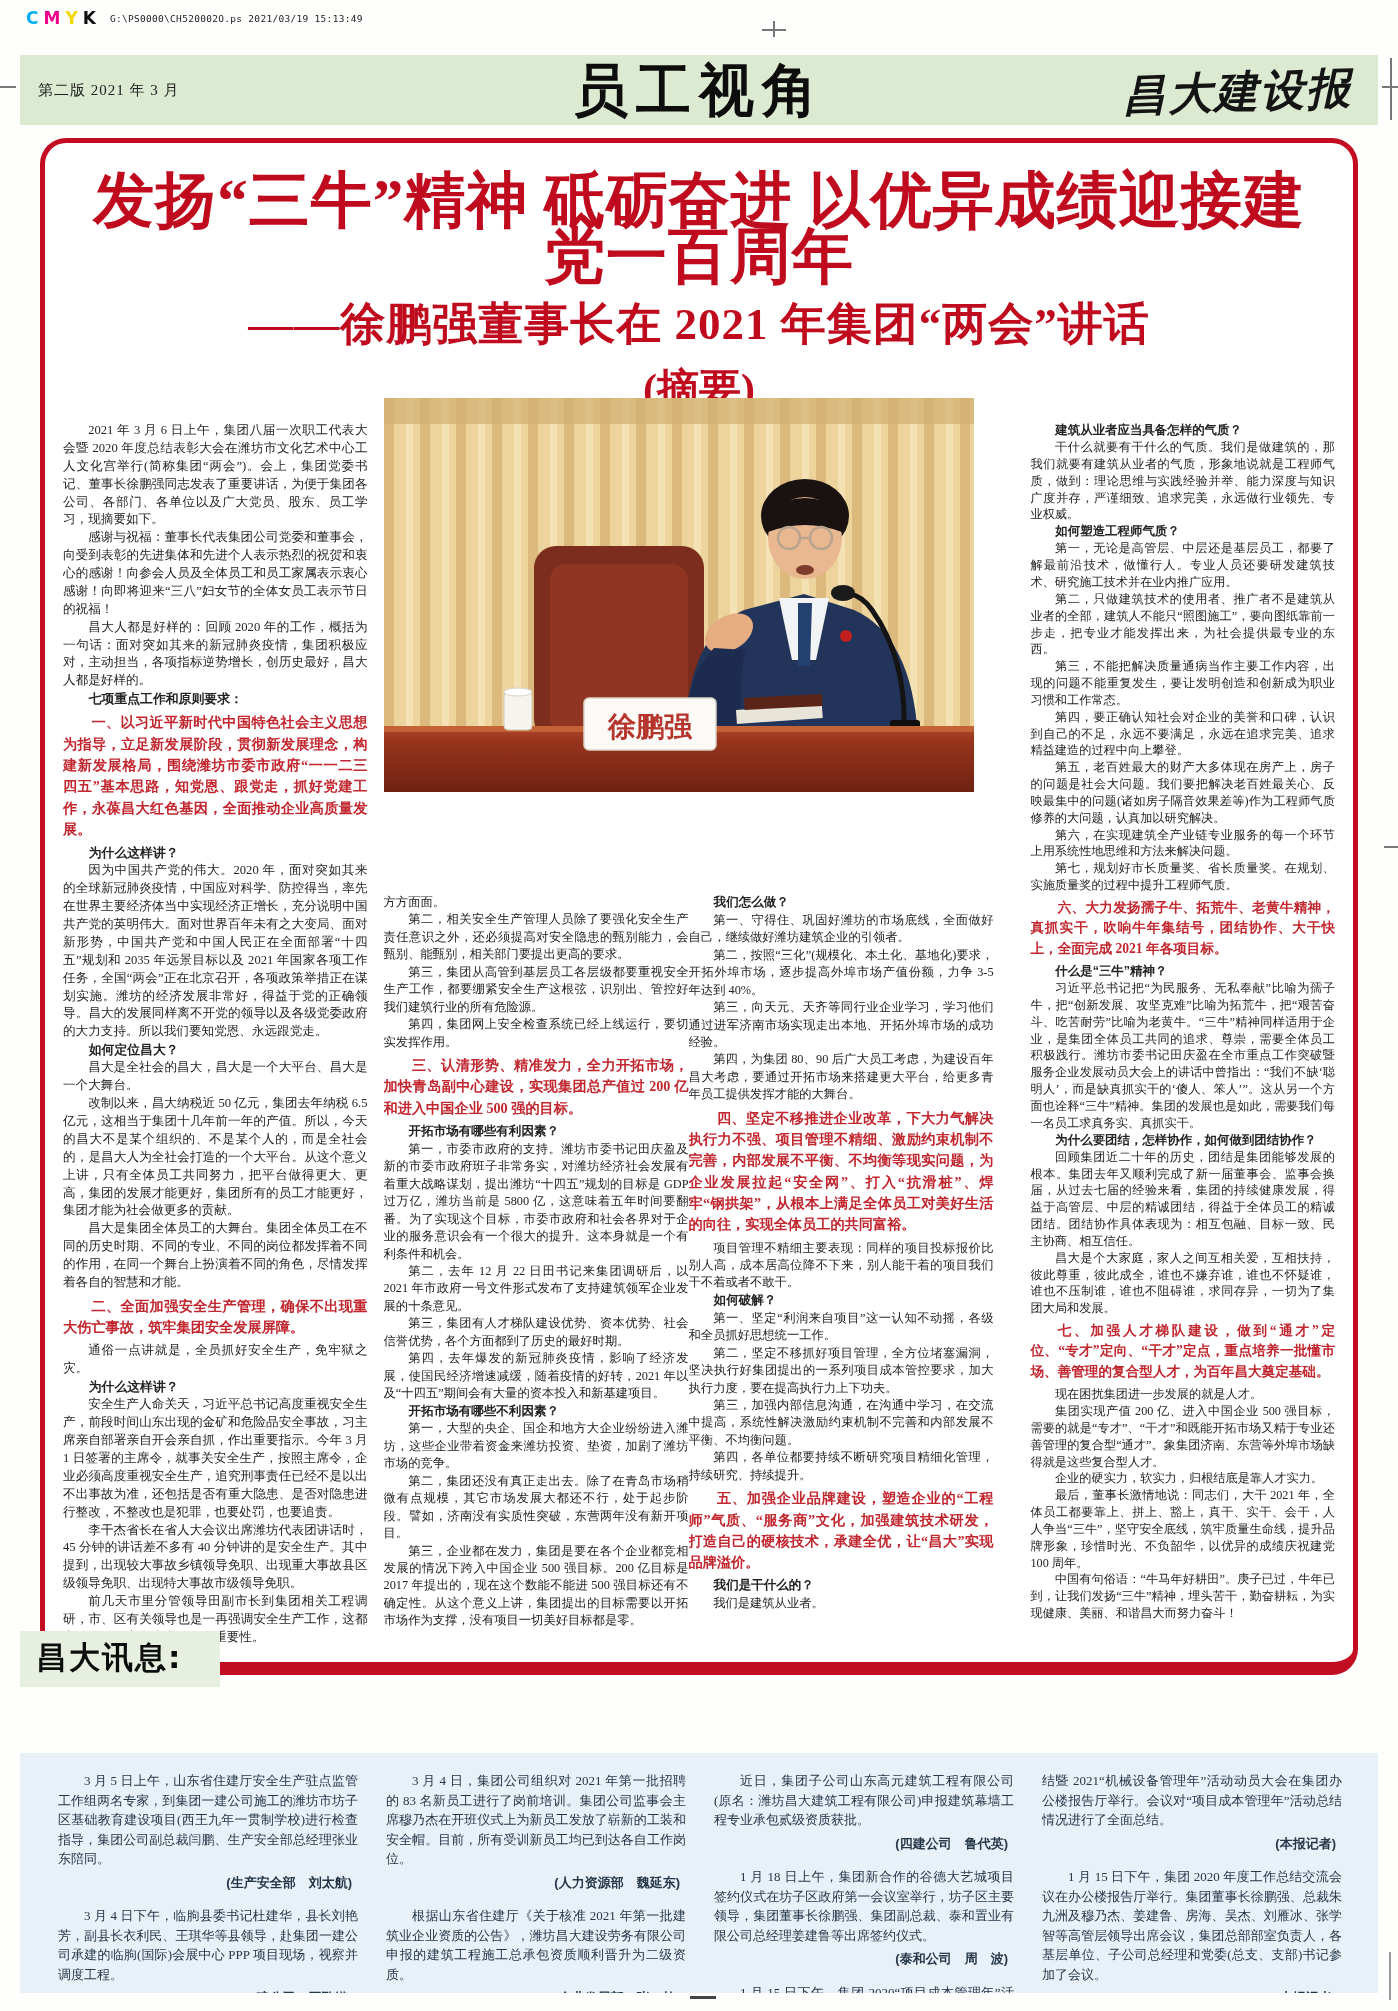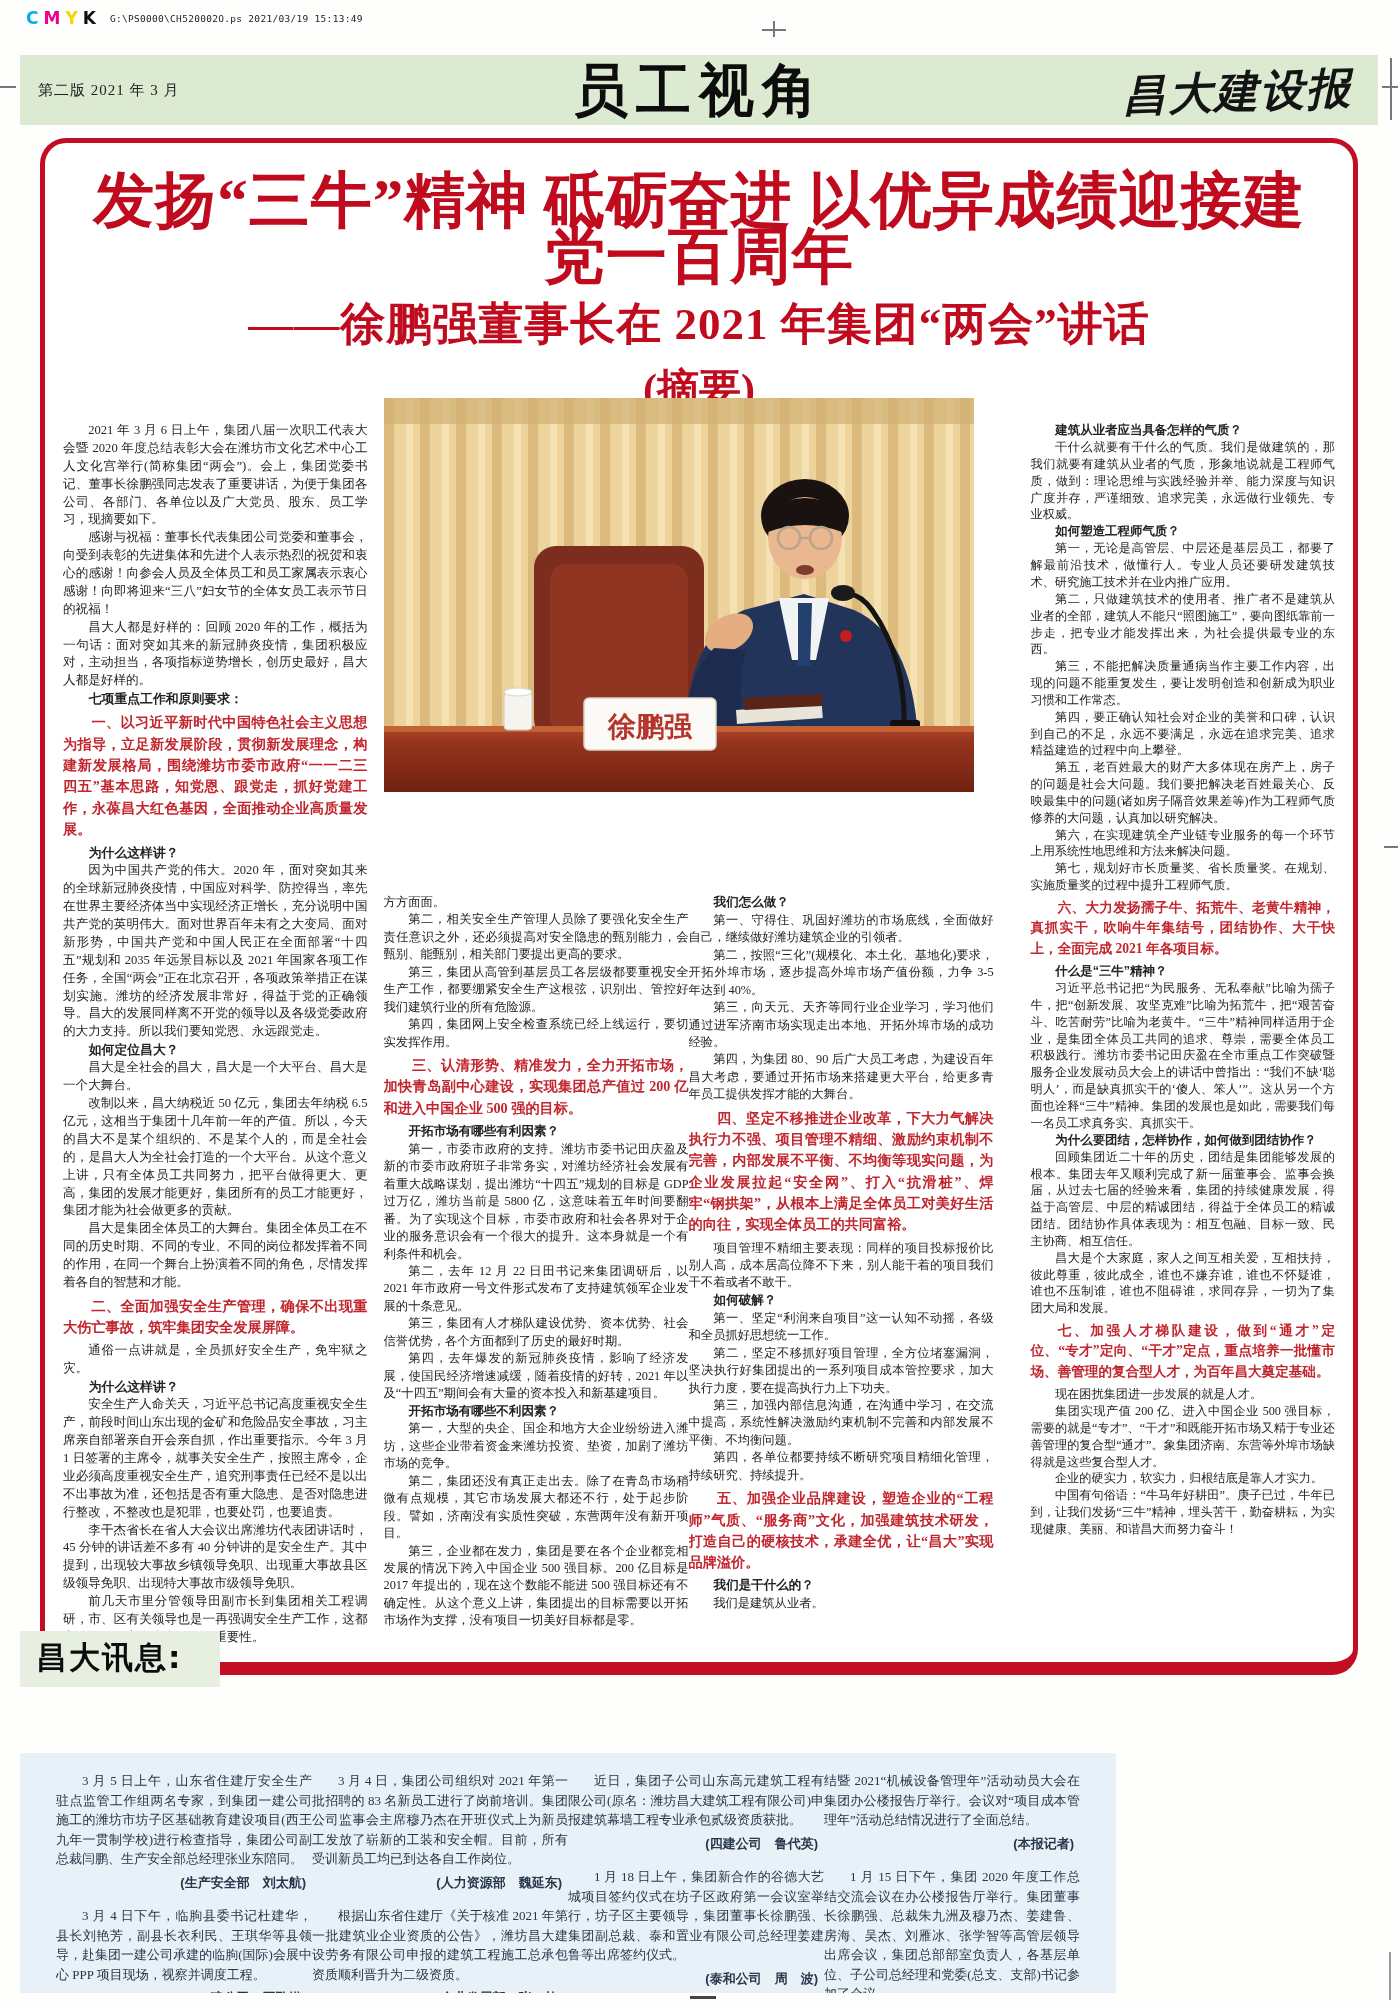--- a/index.html
+++ b/index.html
@@ -40,22 +40,22 @@
   .mid-col{width:305px;height:782px;overflow:hidden;font-size:12.3px;line-height:1.42;text-align:justify;}
   .blk{margin:0;text-indent:2em;}
   .blk.pc{text-indent:0;}
   .blk.h{font-weight:bold;font-family:"Liberation Sans","DejaVu Sans",sans-serif;font-size:1.02em;}
   .blk.red{color:#c2262e;font-weight:bold;font-size:14.2px;line-height:1.5;margin:4px 0;}
   .colD .blk.red{font-size:13.6px;}
   
   .news-band{position:absolute;left:20px;top:1631px;width:200px;height:56px;background:#e7efe0;}
   .news-heading{position:absolute;left:16px;top:6px;font-family:"DejaVu Sans","Liberation Sans",sans-serif;
                 font-weight:900;font-size:31px;color:#0d0d0d;letter-spacing:2px;}
-  .news-box{position:absolute;left:20px;top:1753px;width:1096px;height:240px;background:#e9f1f8;
-            box-sizing:border-box;display:flex;padding:18px 36px 0;}
+  .news-box{position:absolute;left:20px;top:1753px;width:1358px;height:240px;background:#e9f1f8;
+            box-sizing:border-box;display:flex;gap:28px;padding:18px 36px 0;justify-content:flex-end;}
   .news-col{width:300px;font-size:13px;line-height:1.5;text-align:justify;overflow:hidden;color:#1d2a3a;}
   .news-col .blk{color:#253648;}
   .news-col .blk.by{text-align:right;font-weight:bold;text-indent:0;padding-right:6px;
                     font-family:"Liberation Sans","DejaVu Sans",sans-serif;margin:4px 0 14px;}
 </style>
 </head>
 <body>
 
 <div class="sheet">
 
@@ -223,20 +223,21 @@
           <p class="blk red">六、大力发扬孺子牛、拓荒牛、老黄牛精神，真抓实干，吹响牛年集结号，团结协作、大干快上，全面完成 2021 年各项目标。</p>
           <p class="blk h">什么是“三牛”精神？</p>
           <p class="blk p">习近平总书记把“为民服务、无私奉献”比喻为孺子牛，把“创新发展、攻坚克难”比喻为拓荒牛，把“艰苦奋斗、吃苦耐劳”比喻为老黄牛。“三牛”精神同样适用于企业，是集团全体员工共同的追求、尊崇，需要全体员工积极践行。潍坊市委书记田庆盈在全市重点工作突破暨服务企业发展动员大会上的讲话中曾指出：“我们不缺‘聪明人’，而是缺真抓实干的‘傻人、笨人’”。这从另一个方面也诠释“三牛”精神。集团的发展也是如此，需要我们每一名员工求真务实、真抓实干。</p>
           <p class="blk h">为什么要团结，怎样协作，如何做到团结协作？</p>
           <p class="blk p">回顾集团近二十年的历史，团结是集团能够发展的根本。集团去年又顺利完成了新一届董事会、监事会换届，从过去七届的经验来看，集团的持续健康发展，得益于高管层、中层的精诚团结，得益于全体员工的精诚团结。团结协作具体表现为：相互包融、目标一致、民主协商、相互信任。</p>
           <p class="blk p">昌大是个大家庭，家人之间互相关爱，互相扶持，彼此尊重，彼此成全，谁也不嫌弃谁，谁也不怀疑谁，谁也不压制谁，谁也不阻碍谁，求同存异，一切为了集团大局和发展。</p>
           <p class="blk red">七、加强人才梯队建设，做到“通才”定位、“专才”定向、“干才”定点，重点培养一批懂市场、善管理的复合型人才，为百年昌大奠定基础。</p>
           <p class="blk p">现在困扰集团进一步发展的就是人才。</p>
           <p class="blk p">集团实现产值 200 亿、进入中国企业 500 强目标，需要的就是“专才”、“干才”和既能开拓市场又精于专业还善管理的复合型“通才”。象集团济南、东营等外埠市场缺得就是这些复合型人才。</p>
           <p class="blk p">企业的硬实力，软实力，归根结底是靠人才实力。</p>
+          <p class="blk p">最后，董事长激情地说：同志们，大干 2021 年，全体员工都要靠上、拼上、豁上，真干、实干、会干，人人争当“三牛”，坚守安全底线，筑牢质量生命线，提升品牌形象，珍惜时光、不负韶华，以优异的成绩庆祝建党 100 周年。</p>
           <p class="blk p">中国有句俗语：“牛马年好耕田”。庚子已过，牛年已到，让我们发扬“三牛”精神，埋头苦干，勤奋耕耘，为实现健康、美丽、和谐昌大而努力奋斗！</p>
         </div>
     </div>
   </div>
 
   <div class="news-band">
     <div class="news-heading">昌大讯息:</div>
   </div>
   <div class="news-box">
     <div class="news-col">

